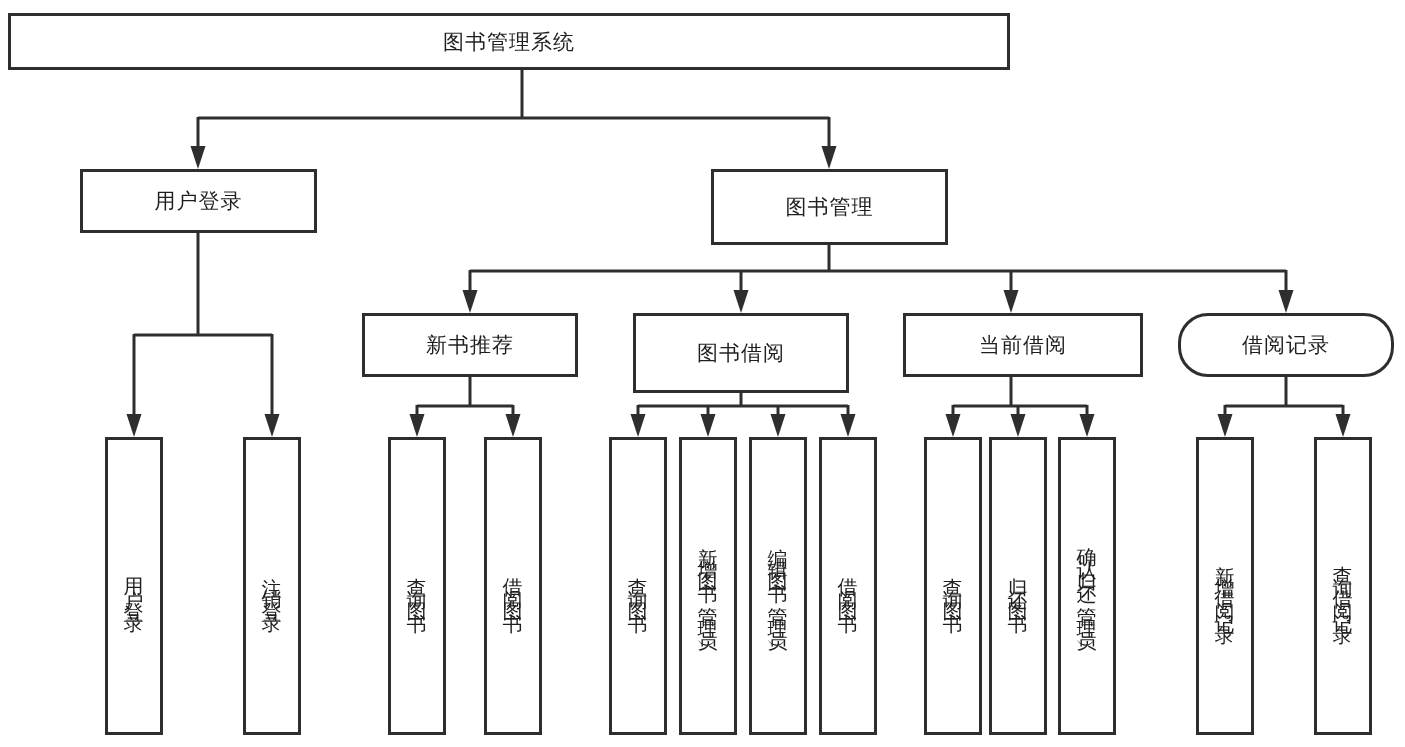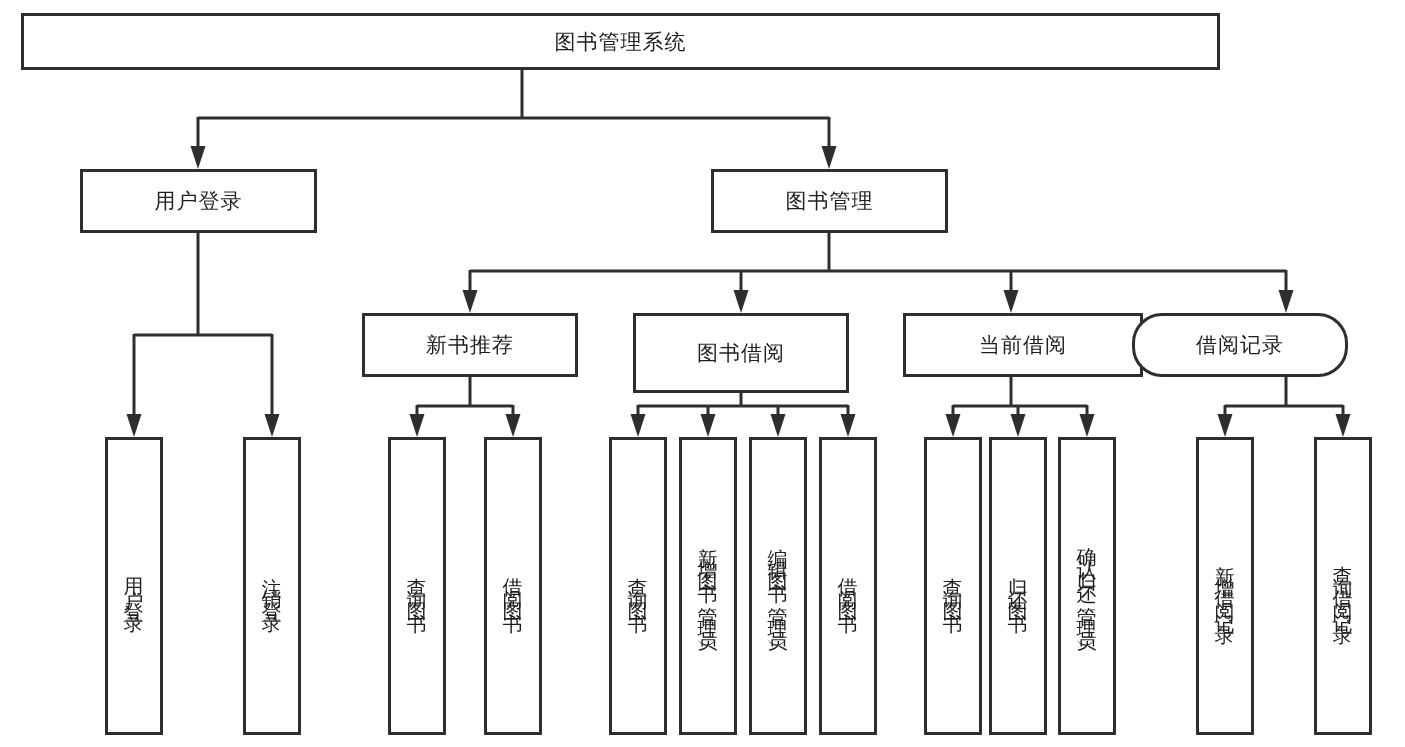--- a/index.html
+++ b/index.html
@@ -45,27 +45,27 @@
   }
   .watermark{
     position:absolute;
     left:1188px;top:712px;
     font-size:19px;
     color:#a0a0a0;
     letter-spacing:1px;
     white-space:nowrap;
   }
   
-  .n-root{left:21px;top:13px;width:1199px;height:57px;}
+  .n-root{left:8px;top:13px;width:1002px;height:57px;}
   .n-user-login{left:80px;top:169px;width:237px;height:64px;}
-  .n-book-mgmt{left:711px;top:169px;width:237px;height:64px;}
+  .n-book-mgmt{left:711px;top:169px;width:237px;height:76px;}
   .n-new-rec{left:362px;top:313px;width:216px;height:64px;}
   .n-borrowing{left:633px;top:313px;width:216px;height:80px;}
   .n-current{left:903px;top:313px;width:240px;height:64px;}
-  .n-records{left:1132px;top:313px;width:216px;height:64px;border-radius:30px;}
+  .n-records{left:1178px;top:313px;width:216px;height:64px;border-radius:30px;}
   .lf-1{left:105px;}  .lf-2{left:243px;}  .lf-3{left:388px;}
   .lf-4{left:484px;}  .lf-5{left:609px;}  .lf-6{left:679px;}
   .lf-7{left:749px;}  .lf-8{left:819px;}  .lf-9{left:924px;}
   .lf-10{left:989px;} .lf-11{left:1058px;}.lf-12{left:1196px;}
   .lf-13{left:1314px;}
 </style>
 </head>
 <body>
 
 <div class="canvas">

